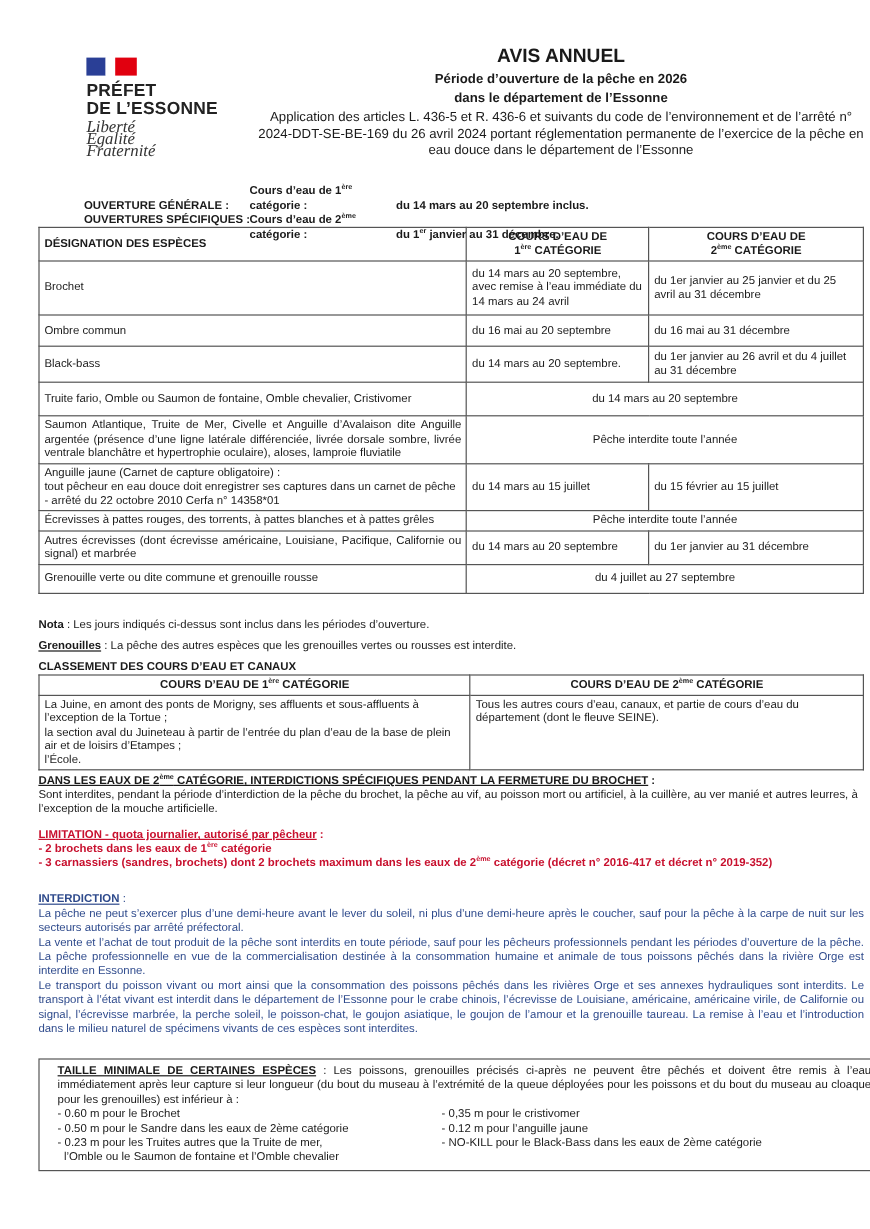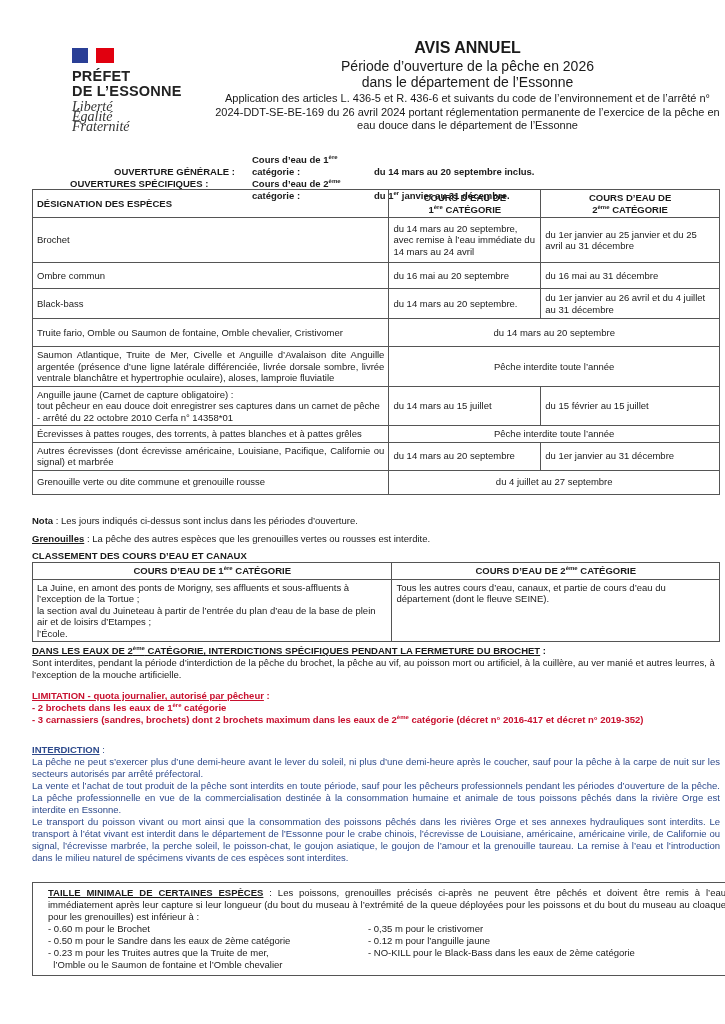--- a/index.html
+++ b/index.html
@@ -9,25 +9,25 @@
   
   .logo { left:72px; top:48px; width:140px; }
   .flag { width:42px; height:15px; display:flex; }
   .flag .b { width:16px; background:#2a3f96; }
   .flag .w { width:8px; background:#ffffff; }
   .flag .r { width:18px; background:#e1000f; }
   .logo .p1 { font-weight:bold; font-size:14.5px; line-height:15px; margin-top:6px; color:#222; letter-spacing:0.2px; }
   .logo .motto { font-family:"Liberation Serif", serif; font-style:italic; font-size:14px; line-height:10px; margin-top:3px; color:#333; }
   .hdr { left:215px; top:38px; width:505px; text-align:center; }
   .hdr .t1 { font-weight:bold; font-size:16px; line-height:20px; }
-  .hdr .t2 { font-weight:normal; font-size:14px; line-height:16px; }
+  .hdr .t2 { font-weight:bold; font-size:11px; line-height:16px; }
   .hdr .t3 { font-size:11px; line-height:13.5px; margin-top:2px; }
   
   .gen { left:70px; top:154px; font-size:9.5px; line-height:12px; }
-  .gen .lbl { font-weight:bold; display:inline-block; width:138px;margin-left:44px; }
+  .gen .lbl { font-weight:bold; display:inline-block; width:138px; }
   .gen .c1 { display:inline-block; width:122px; font-weight:bold; }
   .gen .c2 { font-weight:bold; }
   .spec-title { left:70px; top:178px; font-size:9.5px; font-weight:bold; }
   sup { font-size:6px; vertical-align:super; line-height:0; }
   
   table { border-collapse:collapse; font-size:9.5px; line-height:11.5px;padding-left:35px; }
   td, th { border:1px solid #555; padding:2px 4px; vertical-align:middle; }
   .t-species { left:32px; top:189px; width:688px; }
   .t-species th { font-weight:bold; text-align:center; font-size:9.5px; }
   .t-species th.left { text-align:left; }

